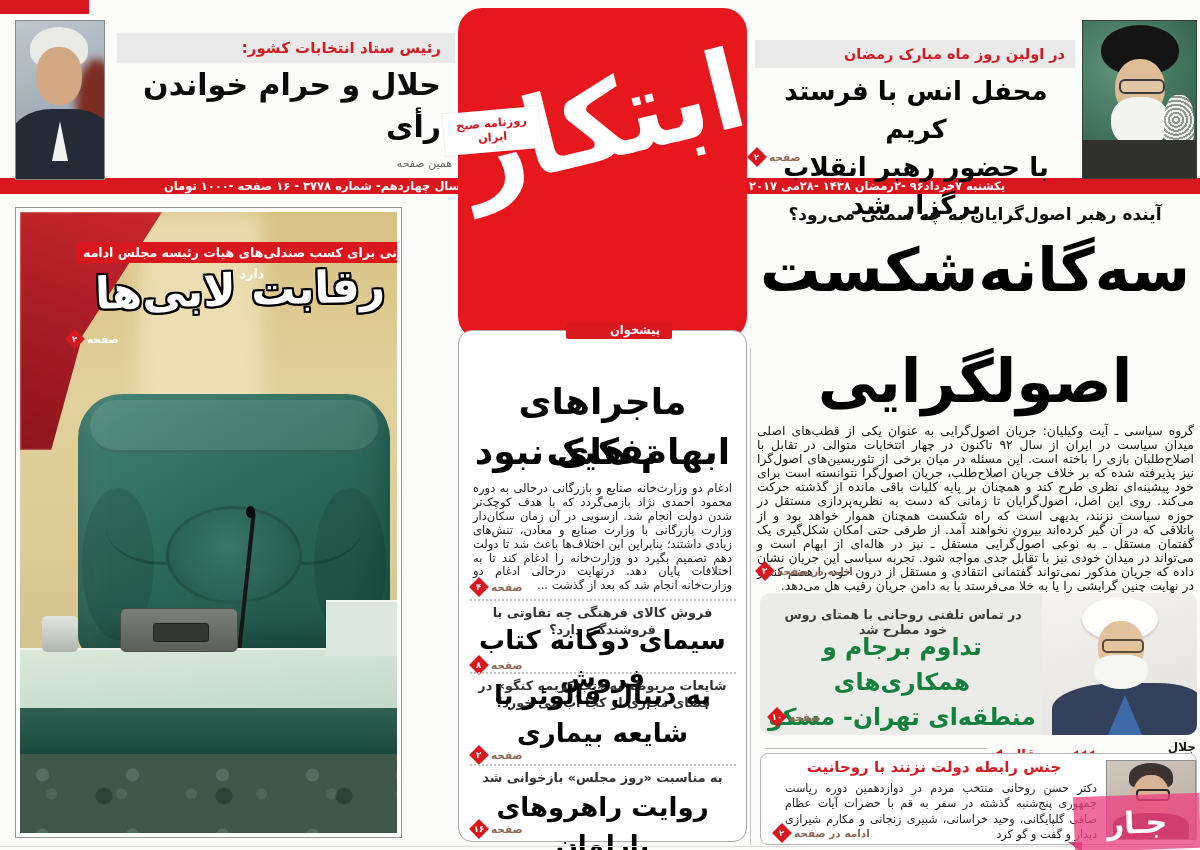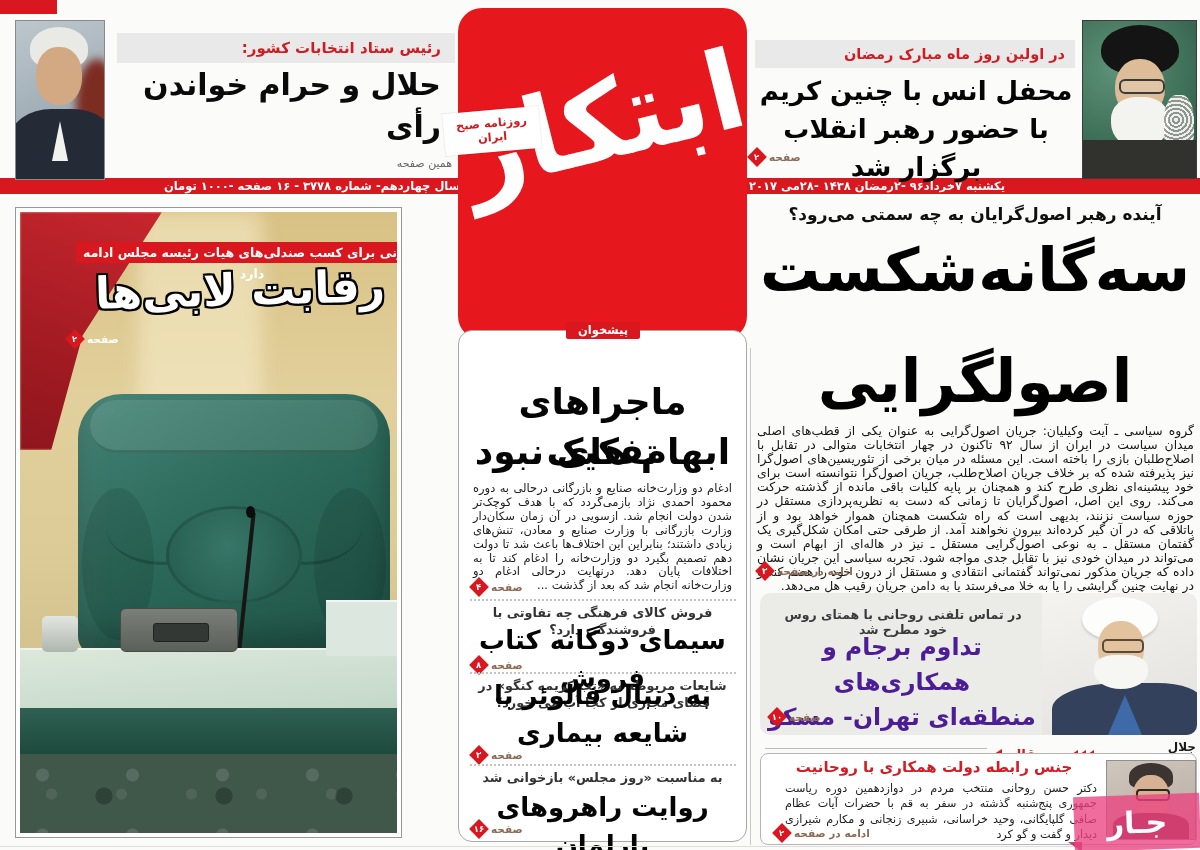--- a/index.html
+++ b/index.html
@@ -1,20 +1,20 @@
 <!DOCTYPE html>
 <html><head>
 <meta charset="utf-8">
 <style>
   html,body{margin:0;padding:0;background:#888;}
   .page{position:relative;width:1200px;height:850px;margin:0 auto;background:#fbfbf9;
         font-family:"DejaVu Sans","Liberation Sans",sans-serif;overflow:hidden;}
   .abs{position:absolute;}
   .rtl{direction:rtl;}
-  .red{background:#d8181e;}
+  .red{background:#d8181e;padding-left:32px;}
   
   .kickbar{background:#e9e9e9;color:#d01b22;font-weight:700;}
   .pagebadge{direction:rtl;display:inline-flex;align-items:center;gap:5px;
              font-size:10.5px;color:#8d6a55;font-weight:700;}
   .pagebadge .word{white-space:nowrap;}
   .diamond{width:14px;height:14px;background:#d8181e;transform:rotate(45deg);
            display:inline-flex;align-items:center;justify-content:center;flex:0 0 14px;}
   .diamond i{transform:rotate(-45deg);font-style:normal;color:#fff;font-size:8.5px;font-weight:700;line-height:1;}
   .dots{border-top:2px dotted #c3c3c3;height:0;}
   .tri{width:0;height:0;border-top:5px solid transparent;border-bottom:5px solid transparent;
@@ -72,21 +72,21 @@
   .rh-box{left:760px;top:593px;width:437px;height:142px;background:#ebebe8;border-radius:10px;}
   .rh-photo{left:1042px;top:593px;width:155px;height:142px;border-radius:0 10px 10px 0;overflow:hidden;
             background:linear-gradient(160deg,#f4f3f0 0%,#e3e1dc 100%);}
   .rh-photo .turban{position:absolute;left:40px;top:4px;width:76px;height:44px;background:#fdfdfb;border-radius:50%;box-shadow:0 2px 3px rgba(0,0,0,.15);}
   .rh-photo .face{position:absolute;left:56px;top:28px;width:46px;height:54px;background:#e3c29e;border-radius:46%;}
   .rh-photo .glasses{position:absolute;left:60px;top:46px;width:38px;height:10px;border:2px solid #5a4a3a;border-radius:5px;}
   .rh-photo .beard{position:absolute;left:52px;top:62px;width:54px;height:34px;background:#f6f6f2;border-radius:45% 45% 60% 60%;}
   .rh-photo .robe{position:absolute;left:10px;bottom:-6px;width:150px;height:58px;background:#33415c;border-radius:45% 30% 0 0;}
   .rh-photo .tunic{position:absolute;left:66px;bottom:0;width:34px;height:40px;background:#3e6aa8;clip-path:polygon(50% 0,0 100%,100% 100%);}
   .rh-kicker{left:772px;top:607px;width:262px;font-size:12.5px;font-weight:600;color:#3a3a3a;text-align:center;}
-  .rh-h{left:766px;top:630px;width:272px;color:#4c1d95;font-weight:800;font-size:23.5px;line-height:35px;text-align:center;}
+  .rh-h{left:766px;top:630px;width:272px;color:#15803d;font-weight:800;font-size:23.5px;line-height:35px;text-align:center;}
   .rh-badge{left:770px;top:710px;}
   
   .ed-line{left:765px;top:748px;width:222px;height:1px;background:#bdbdbd;}
   .ed-head{left:994px;top:740px;width:202px;display:flex;align-items:center;gap:6px;}
   .ed-head .chev{display:flex;gap:2px;}
   .ed-head .sec{color:#d8181e;font-size:13.5px;font-weight:900;}
   .ed-head .auth{color:#1a1a1a;font-size:12px;font-weight:700;}
   .ed-box{left:760px;top:753px;width:437px;height:92px;background:#fff;border:1px solid #b5b5b5;border-radius:8px;box-sizing:border-box;}
   .ed-h{left:775px;top:758px;width:318px;color:#d41c24;font-size:15px;font-weight:800;text-align:center;}
   .ed-body{left:785px;top:781px;width:312px;font-size:11.2px;line-height:15.4px;color:#202020;text-align:justify;}
@@ -181,21 +181,21 @@
   </div>
   <div class="abs tl-pageref rtl">همین صفحه</div>
 
   <div class="abs masthead">
     <div class="logo rtl">ابتکار</div>
   </div>
   <div class="abs tagstrip rtl">روزنامه صبح ایران</div>
 
   <div class="abs kickbar tr-kickbar rtl">در اولین روز ماه مبارک رمضان</div>
   <div class="abs tr-headline rtl">
-    <div>محفل انس با چنین کریم</div>
+    <div>محفل انس با فرستد کریم</div>
     <div>با حضور رهبر انقلاب برگزار شد</div>
   </div>
   <span class="abs pagebadge tr-badge">
     <span class="word">صفحه</span>
     <span class="diamond">
         <i>۲</i>
       </span>
   </span>
   <div class="abs kh-photo">
     <div class="turban"></div>
@@ -245,21 +245,21 @@
     <span class="sec rtl">سرمقاله</span>
     <span class="chev">
       <span class="tri small"></span>
         <span class="tri small"></span>
         <span class="tri small"></span>
     </span>
     <span class="auth rtl">جلال خوش‌چهره</span>
   </div>
 
   <div class="abs ed-box"></div>
-  <div class="abs ed-h rtl">جنس رابطه دولت همکاری با روحانیت</div>
+  <div class="abs ed-h rtl">جنس رابطه دولت نزنند با روحانیت</div>
   <div class="abs ed-body rtl">دکتر حسن روحانی منتخب مردم در دوازدهمین دوره ریاست جمهوری پنج‌شنبه گذشته در سفر به قم با حضرات آیات عظام صافی گلپایگانی، وحید خراسانی، شبیری زنجانی و مکارم شیرازی دیدار و گفت و گو کرد</div>
   <span class="abs pagebadge ed-badge">
     <span class="word">ادامه در صفحه</span>
     <span class="diamond">
         <i>۲</i>
       </span>
   </span>
   <div class="abs ed-photo">
     <div class="hair"></div>
     <div class="face"></div>

